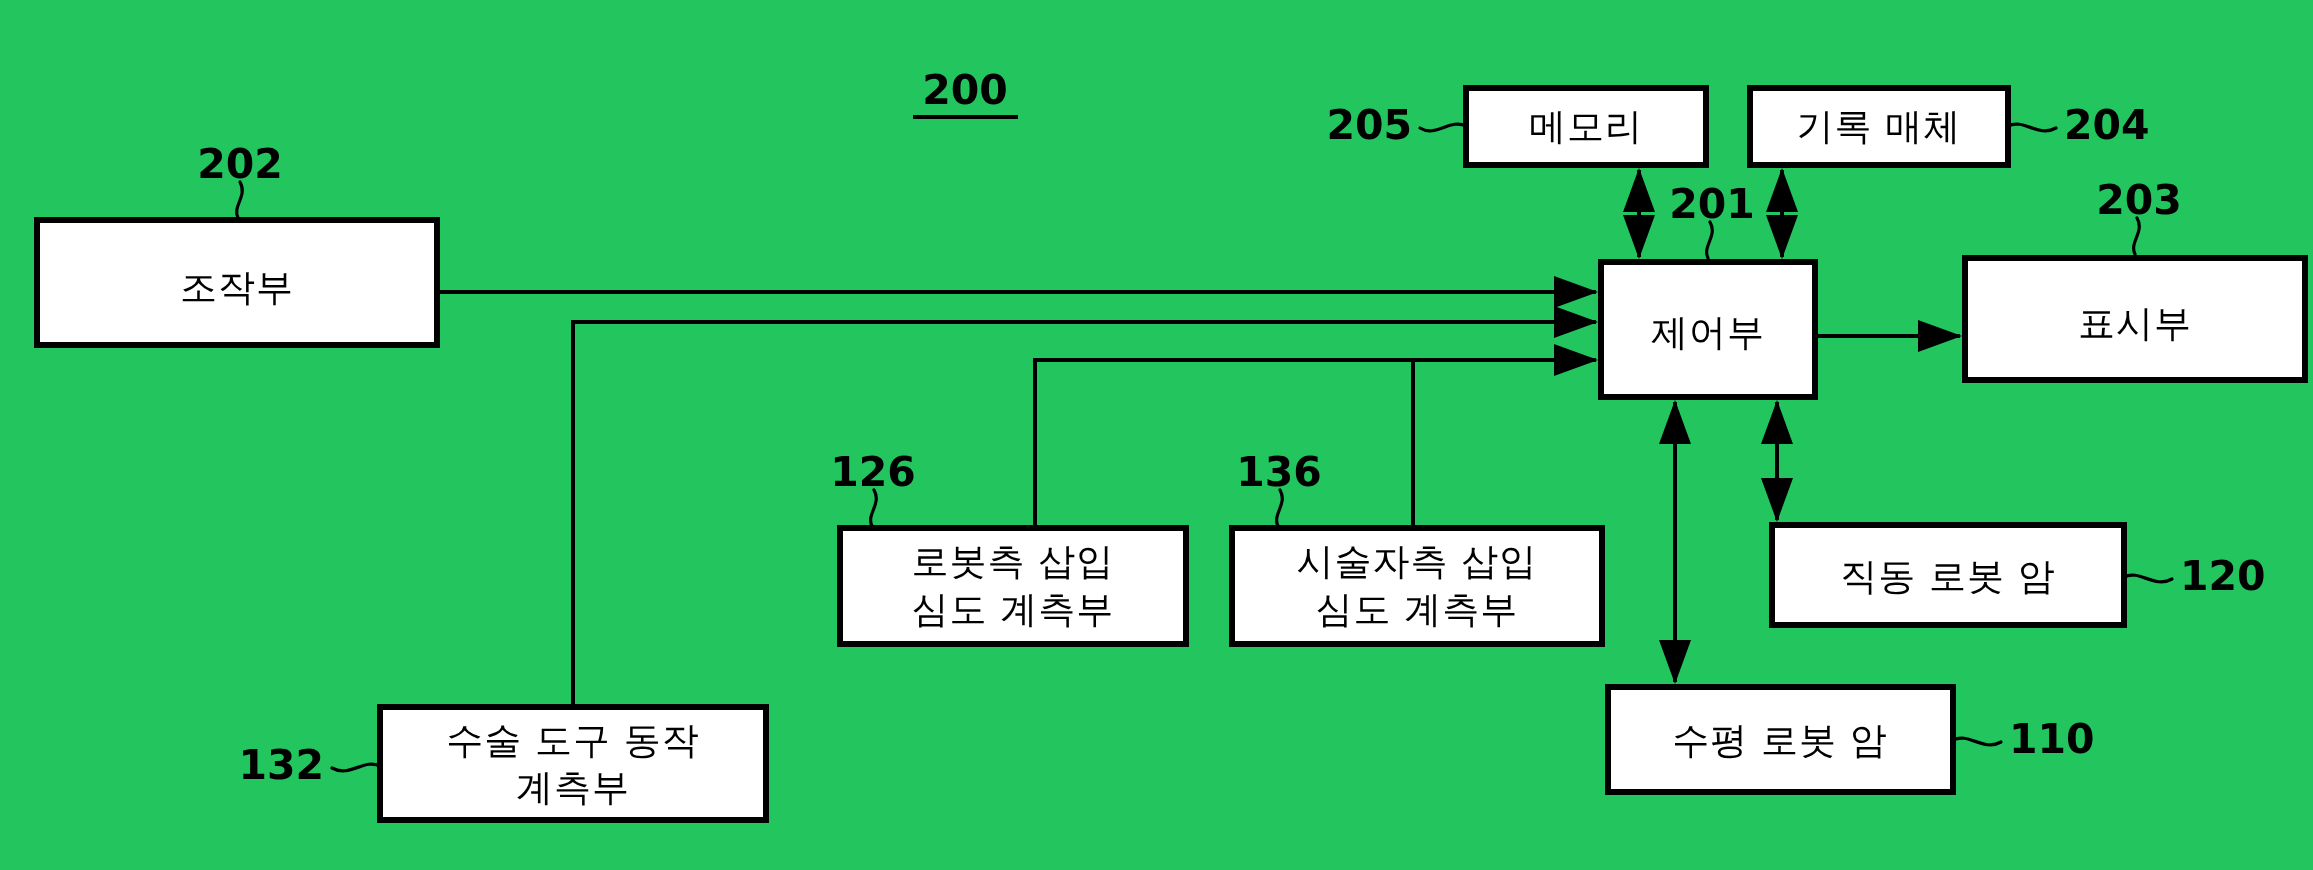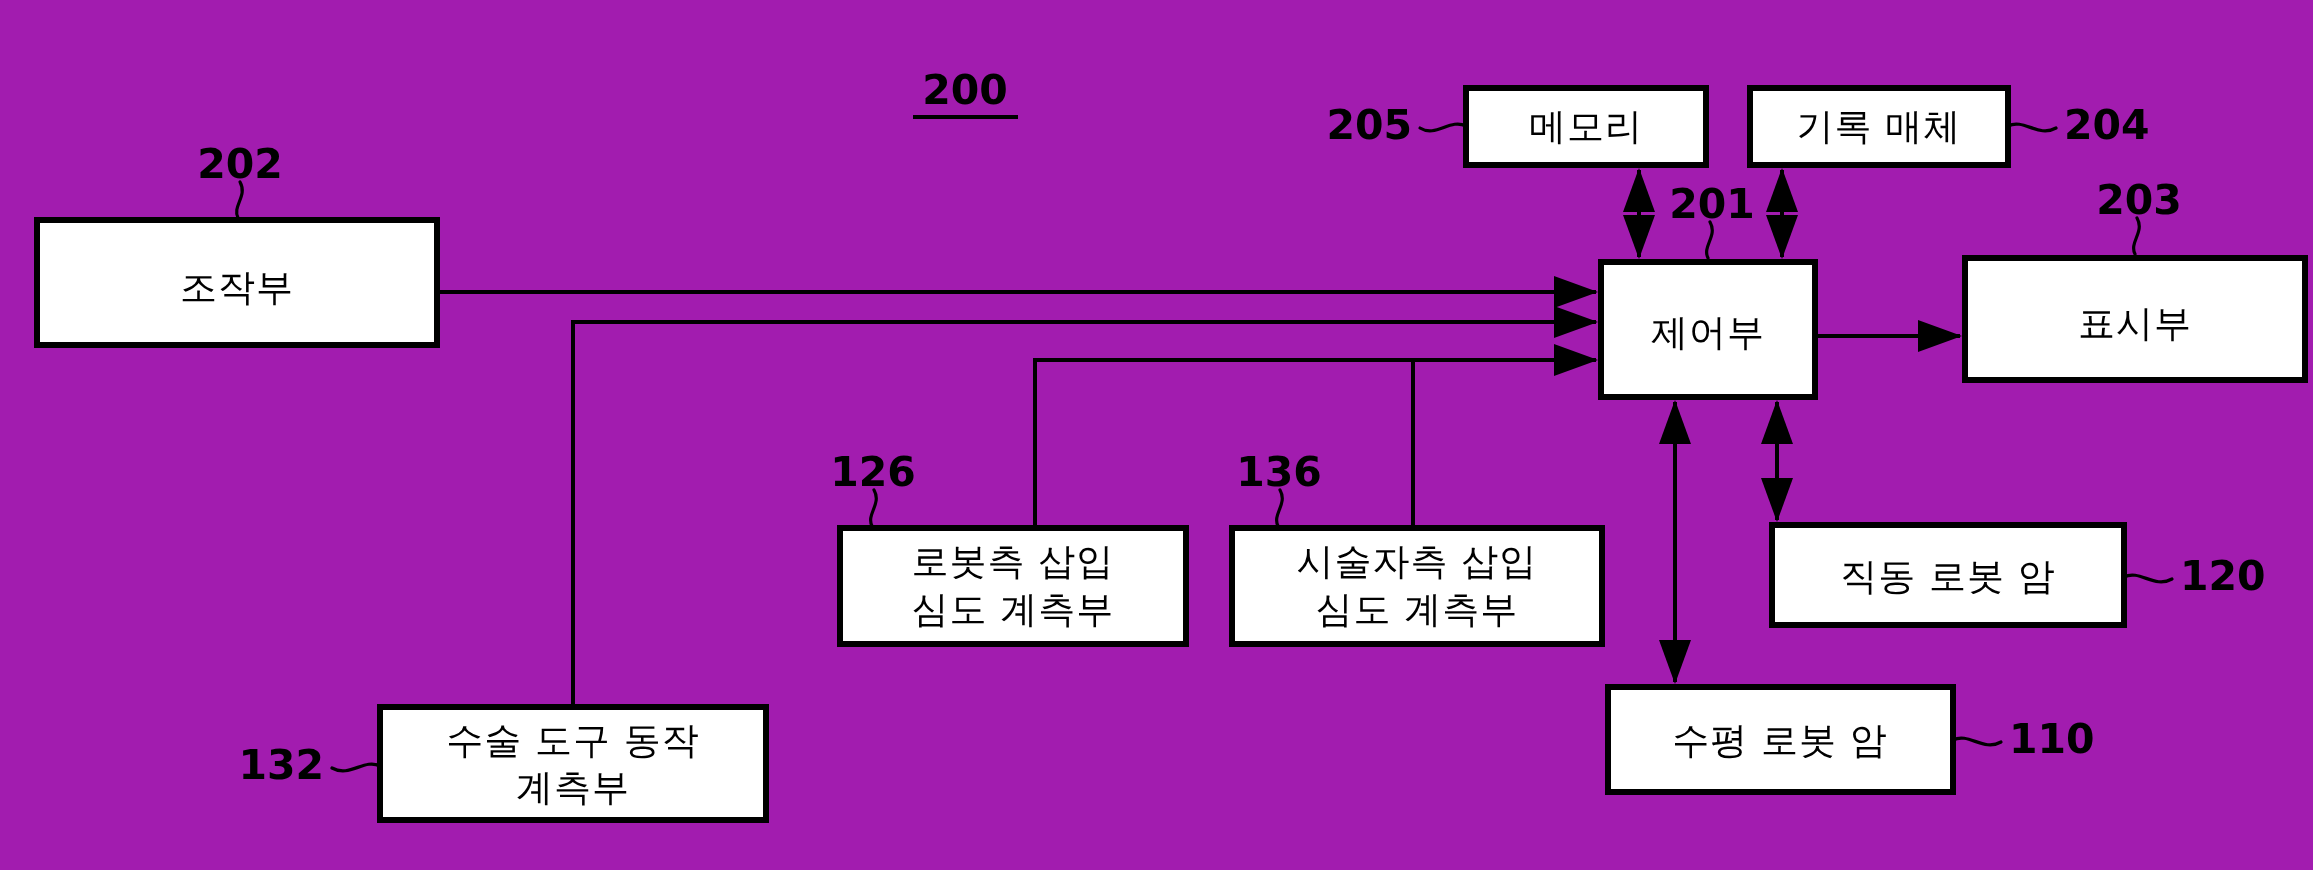--- a/index.html
+++ b/index.html
@@ -7,21 +7,21 @@
     padding: 0;
     background: #ffffff;
   }
   body {
     font-family: "DejaVu Sans", "Liberation Sans", sans-serif;
   }
   #figure-root {
     position: relative;
     width: 2313px;
     height: 870px;
-    background: #a21caf;
+    background: #22c55e;
     overflow: hidden;
   }
   #figure-svg {
     position: absolute;
     top: 0;
     left: 0;
     width: 2313px;
     height: 870px;
   }
   .box-rect {

